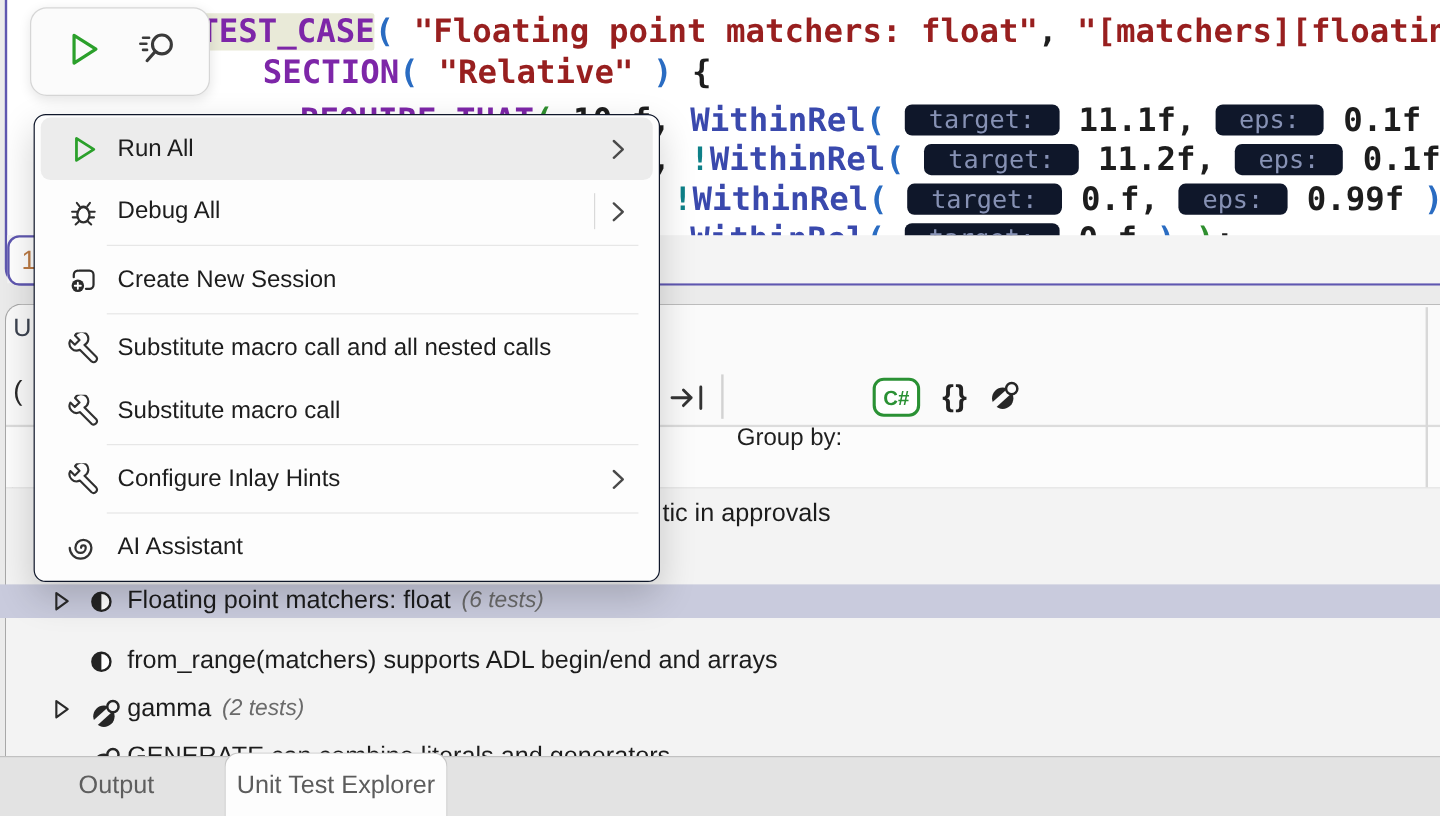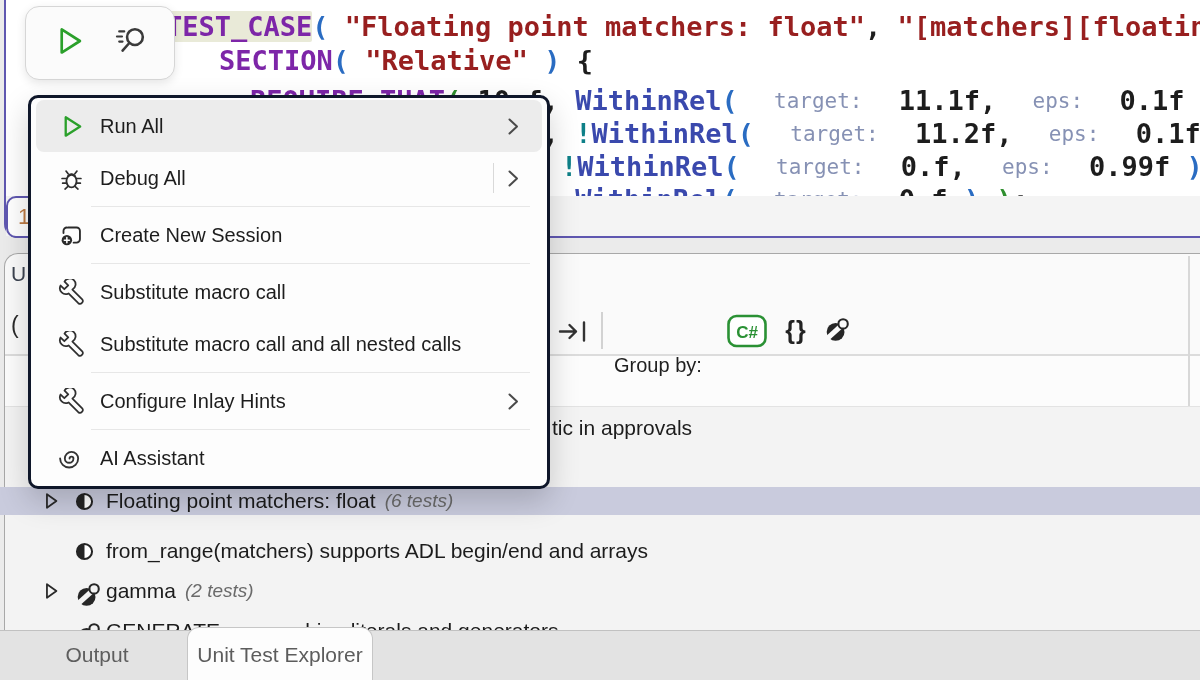--- a/index.html
+++ b/index.html
@@ -15,36 +15,36 @@
              font-weight:bold;font-size:27px;line-height:33px;}
   .tk-macro{color:#7d26a8;}
   .tk-hl{background:#e9ead8;border-radius:2px;}
   .tk-str{color:#981f1f;}
   .tk-plain{color:#1d1d1d;}
   .tk-type{color:#3a49ad;}
   .tk-bang{color:#0e8088;}
   .tk-pb{color:#2a6cc2;}
   .tk-pg{color:#2f8f2f;}
   .chip{font-family:"DejaVu Sans Mono",monospace;font-weight:normal;font-size:21px;color:#8691b4;
-        background:#ffffff;border-radius:6px;padding:1px 20px;display:inline-block;
+        background:#0f172a;border-radius:6px;padding:1px 20px;display:inline-block;
         transform:translateY(-2px);line-height:24px;}
 
   .line-badge{position:absolute;left:6px;top:196px;width:36px;height:42px;background:#ffffff;
               border:2px solid #5f57b0;border-radius:10px;box-sizing:border-box;z-index:6;
               display:flex;align-items:center;justify-content:center;
               font-size:22px;color:#bd7b45;}
 
   
   .float-toolbar{position:absolute;left:25px;top:6px;width:148px;height:72px;background:#fbfbfb;
                  border:1.5px solid #d6d6d6;border-radius:14px;box-shadow:0 3px 10px rgba(0,0,0,.10);
                  z-index:8;display:flex;align-items:center;justify-content:space-evenly;}
   .ftb-btn{width:38px;height:38px;display:flex;align-items:center;justify-content:center;border-radius:8px;}
 
   
-  .menu{position:absolute;left:28px;top:95px;width:522px;background:#fdfdfd;border:3px solid #0f172a;
+  .menu{position:absolute;left:28px;top:95px;width:522px;background:#fdfdfd;border:1px solid #0f172a;
         border-radius:10px;box-shadow:0 12px 30px rgba(0,0,0,.18);z-index:30;padding:2px 0;box-sizing:border-box;}
   .mi{height:52px;display:flex;align-items:center;margin:0 5px;border-radius:8px;padding:0 12px 0 0;}
   .mi.hl{background:#ececec;}
   .mi .ic{width:27px;height:27px;margin:0 15px 0 22px;flex:none;display:flex;align-items:center;justify-content:center;}
   .mi .lbl{flex:1;font-size:20px;color:#1d1d1d;white-space:nowrap;}
   .mi .subdiv{width:1.5px;height:30px;background:#d9d9d9;margin-right:13px;flex:none;}
   .mi .chev{width:13px;height:19px;margin-right:10px;flex:none;}
   .msep{border-top:1.5px solid #e7e7e7;margin:2px 17px 2px 60px;}
 
   
@@ -242,29 +242,29 @@
         </span>
         <span class="lbl">Create New Session</span>
       </div>
       <div class="msep"></div>
       <div class="mi">
         <span class="ic">
           <svg width="27" height="27" viewBox="0 0 29 29">
             <path d="M7 2.8A6.3 6.3 0 1 1 15.5 11.3L26 21.8A3 3 0 0 1 21.8 26L11.3 15.5A6.3 6.3 0 0 1 2.8 7L6.8 11 11 6.8Z" fill="none" stroke="#303030" stroke-width="1.9" stroke-linejoin="round"></path>
           </svg>
         </span>
-        <span class="lbl">Substitute macro call</span>
+        <span class="lbl">Substitute macro call and all nested calls</span>
       </div>
       <div class="mi">
         <span class="ic">
           <svg width="27" height="27" viewBox="0 0 29 29">
             <path d="M7 2.8A6.3 6.3 0 1 1 15.5 11.3L26 21.8A3 3 0 0 1 21.8 26L11.3 15.5A6.3 6.3 0 0 1 2.8 7L6.8 11 11 6.8Z" fill="none" stroke="#303030" stroke-width="1.9" stroke-linejoin="round"></path>
           </svg>
         </span>
-        <span class="lbl">Substitute macro call and all nested calls</span>
+        <span class="lbl">Substitute macro call</span>
       </div>
       <div class="msep"></div>
       <div class="mi">
         <span class="ic">
           <svg width="27" height="27" viewBox="0 0 29 29">
             <path d="M7 2.8A6.3 6.3 0 1 1 15.5 11.3L26 21.8A3 3 0 0 1 21.8 26L11.3 15.5A6.3 6.3 0 0 1 2.8 7L6.8 11 11 6.8Z" fill="none" stroke="#303030" stroke-width="1.9" stroke-linejoin="round"></path>
           </svg>
         </span>
         <span class="lbl">Configure Inlay Hints</span>
         <span class="chev"><svg width="13" height="19" viewBox="0 0 13 19">

